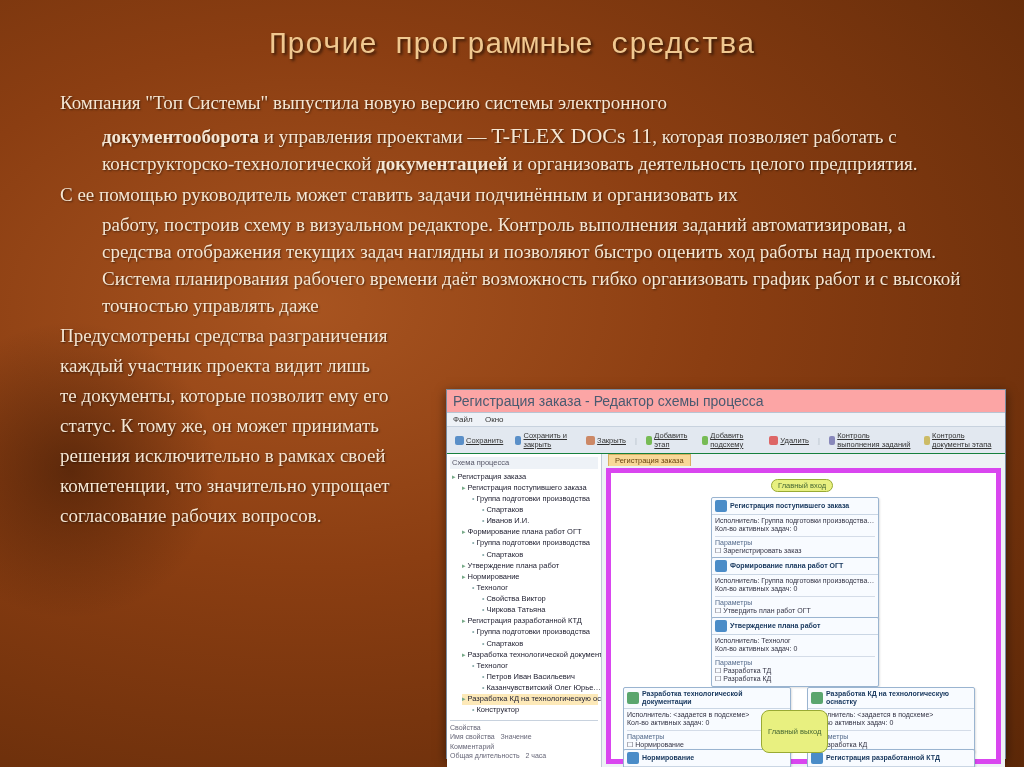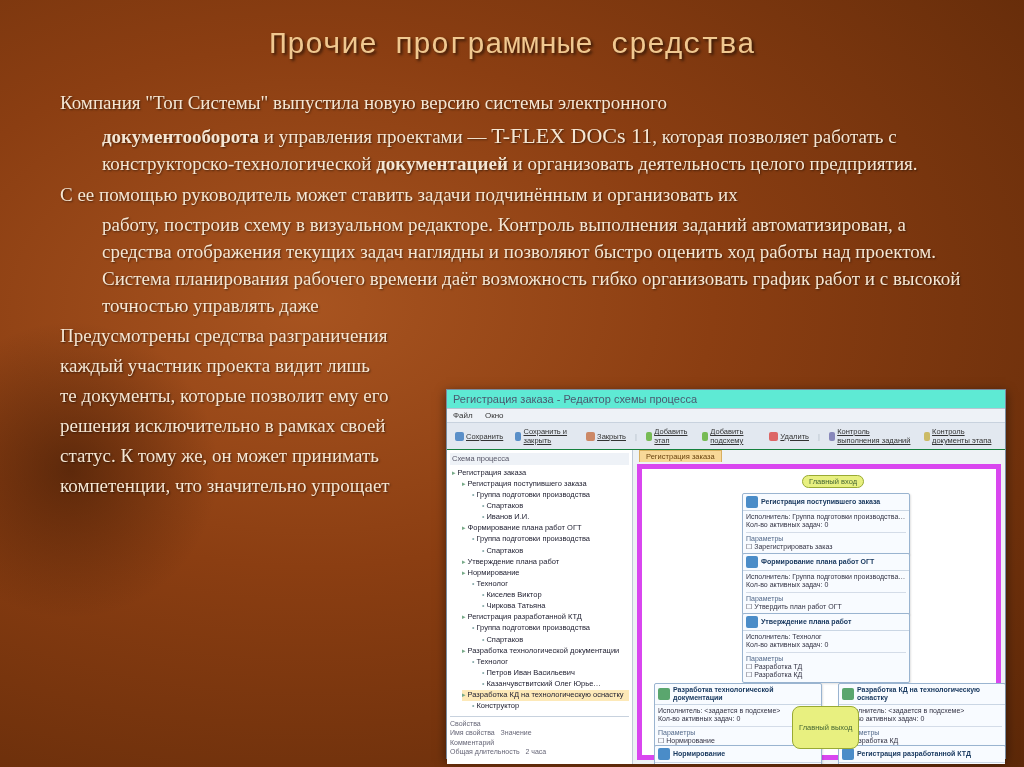--- a/index.html
+++ b/index.html
@@ -56,23 +56,23 @@
     height: 370px;
     background: #dce4ec;
     border: 1px solid #7a8ca0;
     box-shadow: 0 3px 10px rgba(0,0,0,0.5);
     font-family: Tahoma, Arial, sans-serif;
     color: #222;
     font-size: 8px;
     text-shadow: none;
   }
   .shot-title {
-    background: #5eead4;
+    background: #fca5a5;
     padding: 3px 6px;
-    font-size: 11px;
+    font-size: 14px;
     color: #4a5a70;
     border-bottom: 1px solid #b8c4d2;
   }
   .shot-menu {
     background: #eef2f7;
     padding: 2px 6px;
     font-size: 8px;
     color: #333;
     border-bottom: 1px solid #c8d2de;
   }
@@ -91,21 +91,21 @@
   .tool-btn {
     display: inline-flex; align-items: center; gap: 2px;
     padding: 1px 3px;
   }
   .tool-ico { width: 9px; height: 9px; background: #6b8; border-radius: 2px; display:inline-block;}
   .ico-save{background:#5a8fc8;} .ico-close{background:#c86;}
   .ico-add{background:#7b5;} .ico-del{background:#d66;}
   .ico-ctrl{background:#88b;} .ico-step{background:#cb6;}
   .shot-body { display: flex; height: calc(100% - 54px); }
   .tree {
-    width: 186px;
+    width: 155px;
     background: #fff;
     border-right: 1px solid #c0cad6;
     padding: 3px;
     overflow: hidden;
     font-size: 7.5px;
     line-height: 1.35;
     color: #223;
   }
   .tree-hdr { font-size:7.5px; color:#556; padding:1px 2px; background:#eef2f7; margin-bottom:2px;}
   .tree ul { list-style: none; padding-left: 10px; }
@@ -188,23 +188,24 @@
       <span>С ее помощью руководитель может ставить задачи подчинённым и организовать их</span>
     </p>
     <p class="indent">
       работу, построив схему в визуальном редакторе. Контроль выполнения заданий автоматизирован, а средства отображения текущих задач наглядны и позволяют быстро оценить ход работы над проектом. Система планирования рабочего времени даёт возможность гибко организовать график работ и с высокой точностью управлять даже
     </p>
 
     <div class="left-col">
       <p>Предусмотрены средства разграничения</p>
       <p>каждый участник проекта видит лишь</p>
       <p>те документы, которые позволит ему его</p>
+      <p>статус. К тому же, он может принимать</p>
       <p>решения исключительно в рамках своей</p>
-      <p>статус. К тому же, он может принимать</p>
       <p>компетенции, что значительно упрощает</p>
+      <p>согласование рабочих вопросов.</p>
     </div>
   </div>
 </div>
 
 <div class="shot">
   <div class="shot-title">Регистрация заказа - Редактор схемы процесса</div>
   <div class="shot-menu">
     <span>Файл</span>
     <span>Окно</span>
   </div>
@@ -263,21 +264,21 @@
             <li class="leaf">Группа подготовки производства</li>
             <ul>
                 <li class="leaf">Спартаков</li>
               </ul>
           </ul>
           <li>Утверждение плана работ</li>
           <li>Нормирование</li>
           <ul>
             <li class="leaf">Технолог</li>
             <ul>
-              <li class="leaf">Киселев Виктор</li>
+              <li class="leaf">Свойства Виктор</li>
               <li class="leaf">Чиркова Татьяна</li>
             </ul>
           </ul>
           <li>Регистрация разработанной КТД</li>
           <ul>
             <li class="leaf">Группа подготовки производства</li>
             <ul>
                 <li class="leaf">Спартаков</li>
               </ul>
           </ul>

